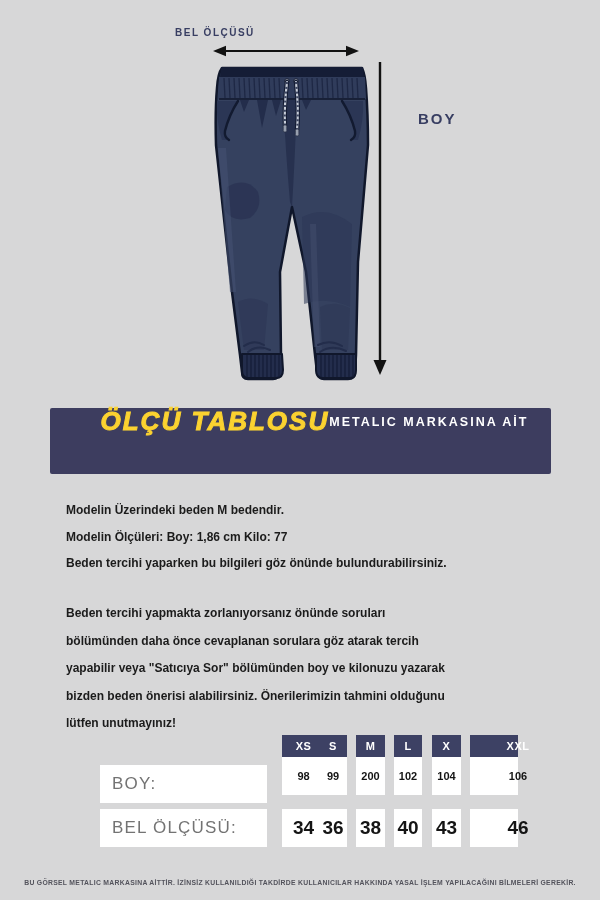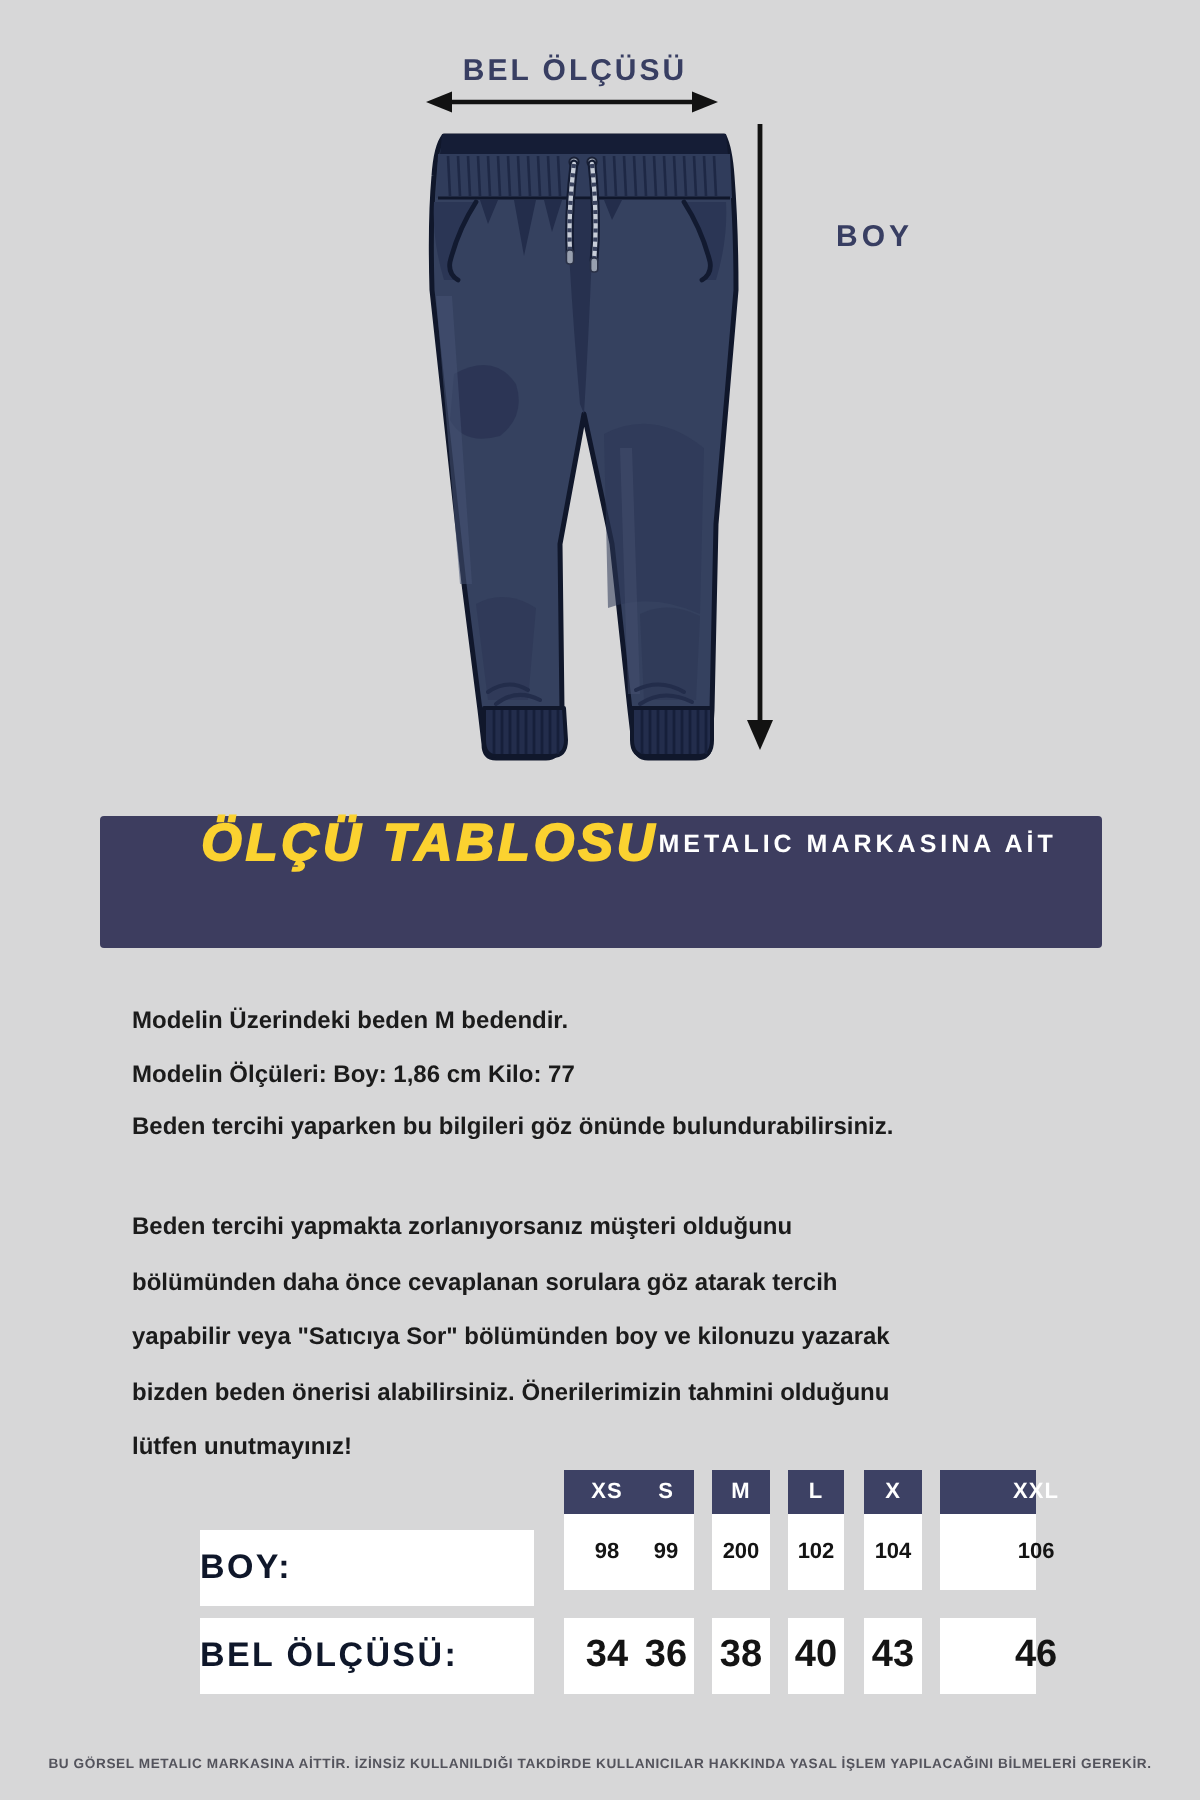--- a/index.html
+++ b/index.html
@@ -3,22 +3,22 @@
 <meta charset="utf-8">
 <style>
   * { margin:0; padding:0; box-sizing:border-box; }
   html,body { background:#9a9a9a; }
   .canvas {
     position:relative; width:600px; height:900px; background:#d7d7d8;
     font-family:"Liberation Sans", sans-serif; overflow:hidden;
   }
   
   .waist-label {
-    position:absolute; left:175px; top:27px; width:225px; text-align:center;
-    font-size:15px; font-weight:bold; letter-spacing:1.5px; color:#383e62;
+    position:absolute; left:175px; top:27px; width:225px; 
+    font-size:10px; font-weight:bold; letter-spacing:1.5px; color:#383e62;
   }
   .h-arrow { position:absolute; left:212px; top:44px; }
   .v-arrow { position:absolute; left:371px; top:60px; }
   .height-label {
     position:absolute; left:390px; top:110px;
     font-size:15px; font-weight:bold; letter-spacing:2px; color:#383e62;margin-left:28px;
   }
   .pants { position:absolute; left:202px; top:52px; }
   
   .banner {
@@ -52,22 +52,22 @@
     position:absolute; top:735px; height:22px; background:#3d4164; color:#fff;
     font-weight:bold; font-size:11px; letter-spacing:0.5px;
     display:flex; align-items:center; justify-content:center;
   }
   .head-overflow {
     position:absolute; top:22px; left:0; width:100%; text-align:center;
     color:#ffffff; font-size:10px; font-weight:bold;
   }
   .row-label {
     position:absolute; left:100px; width:167px; height:38px; background:#ffffff;
-    color:#0f172a; font-weight:bold; font-size:17px; letter-spacing:1.2px;
-    display:flex; align-items:center; padding-left:0;
+    color:#737373; font-weight:normal; font-size:17px; letter-spacing:1.2px;
+    display:flex; align-items:center; padding-left:12px;
   }
   .row-boy-y  { top:765px; }
   .row-bel-y  { top:809px; }
   .val {
     position:absolute; height:38px; background:#ffffff; color:#141414;
     font-weight:bold; display:flex; align-items:center; justify-content:center;
   }
   .val-boy { top:757px; font-size:11px; }
   .val-bel { top:809px; font-size:19px; }
   
@@ -193,21 +193,21 @@
     <div class="banner-sub">METALIC MARKASINA AİT</div>
   </div>
 
   <div class="para para1">
     <div class="line">Modelin Üzerindeki beden M bedendir.</div>
     <div class="line">Modelin Ölçüleri: Boy: 1,86 cm Kilo: 77</div>
     <div class="line">Beden tercihi yaparken bu bilgileri göz önünde bulundurabilirsiniz.</div>
   </div>
 
   <div class="para para2">
-    <div class="line">Beden tercihi yapmakta zorlanıyorsanız müşteri olduğunu</div>
+    <div class="line">Beden tercihi yapmakta zorlanıyorsanız önünde soruları</div>
     <div class="line">bölümünden daha önce cevaplanan sorulara göz atarak tercih</div>
     <div class="line">yapabilir veya "Satıcıya Sor" bölümünden boy ve kilonuzu yazarak</div>
     <div class="line">bizden beden önerisi alabilirsiniz. Önerilerimizin tahmini olduğunu</div>
     <div class="line">lütfen unutmayınız!</div>
   </div>
 
   <div class="col-head c0">
     <span>XS</span>
     <span class="head-overflow"></span>
   </div>

